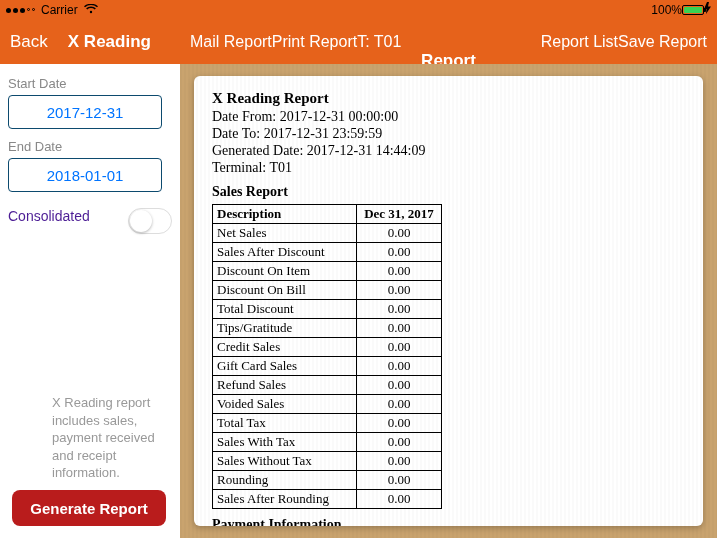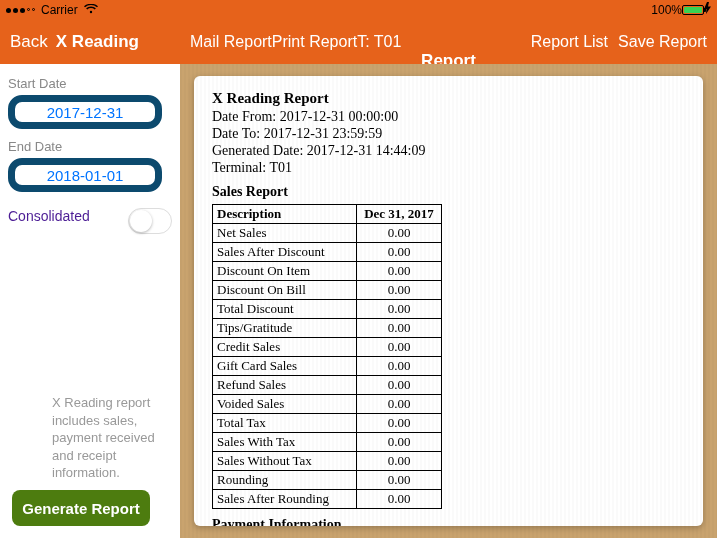--- a/index.html
+++ b/index.html
@@ -14,39 +14,39 @@
   .statusbar .sb-carrier { margin-left: 4px; font-size: 12px; }
   .statusbar .sb-wifi { margin-left: 4px; }
   .statusbar .sb-center { position: absolute; left: 50%; top: 3px; transform: translateX(-50%); font-weight: 600; font-size: 12px; margin-top: 47px; }
   .statusbar .sb-right { position: absolute; right: 6px; top: 2px; display: flex; align-items: center; font-size: 12px; }
   .battery { display:inline-block; width: 22px; height: 10px; border: 1px solid #000; border-radius: 2px; position: relative; }
   .battery::after { content:""; position:absolute; right:-3px; top:2px; width:2px; height:4px; background:#000; border-radius:0 1px 1px 0; }
   .battery .fill { position:absolute; left:1px; top:1px; bottom:1px; right:1px; background:#39d253; border-radius:1px; }
 
   
   .navbar { height: 44px; background: #e6621b; color: #fff; display: flex; align-items: center; position: relative; font-size: 16px; }
-  .nav-left-pane { width: 180px; height: 44px; display: flex; align-items: center; padding-left: 10px; gap: 8px; }
+  .nav-left-pane { width: 180px; height: 44px; display: flex; align-items: center; padding-left: 10px; gap: 20px; }
   .nav-back { color: #fff; font-size: 17px; }
   .nav-title-left { font-weight: 600; font-size: 17px; }
   .nav-right-pane { flex: 1; position: relative; height: 44px; display: flex; align-items: center; }
   .nav-actions-left { position: absolute; left: 10px; display: flex; gap: 0; font-size: 16px; }
   .nav-actions-left span { white-space: nowrap; }
   .nav-center-title { position: absolute; left: 50%; transform: translateX(-50%); font-weight: 600; font-size: 17px; margin-top: 37px; }
-  .nav-actions-right { position: absolute; right: 10px; display: flex; gap: 10px; font-size: 16px; text-align: right; }
+  .nav-actions-right { position: absolute; right: 10px; display: flex; font-size: 16px; text-align: right; }
 
   
   .body-area { display: flex; height: calc(538px - 64px); }
   .sidebar { width: 180px; background: #fff; padding: 8px; position: relative; }
   .field-label { font-size: 13px; color: #888; margin-top: 4px; margin-bottom: 4px; }
-  .date-btn { width: 154px; height: 34px; border: 7px solid #0c4a6e; border-radius: 14px; background: #fff; color: #0074ff; font-size: 15px; display: flex; align-items: center; justify-content: center; margin-bottom: 10px; }
+  .date-btn { width: 154px; height: 34px; border: 1px solid #0c4a6e; border-radius: 4px; background: #fff; color: #0074ff; font-size: 15px; display: flex; align-items: center; justify-content: center; margin-bottom: 10px; }
   .consolidated-row { display: flex; align-items: flex-start; justify-content: space-between; margin-top: 16px; font-size: 14px; color: #4c1d95; }
   .switch { width: 44px; height: 26px; border-radius: 13px; background: #fff; border: 1.5px solid #ddd; position: relative; }
   .switch .knob { position: absolute; left: 1px; top: 1px; width: 22px; height: 22px; border-radius: 50%; background: #fff; box-shadow: 0 1px 3px rgba(0,0,0,.3); }
   .help-text { font-size: 13px; color: #999; margin-top: 160px; line-height: 1.35; margin-left: 44px; }
-  .generate-btn { position: absolute; bottom: 12px; left: 12px; width: 138px; height: 36px; border-radius: 8px; background: #4d7c0f; color: #fff; font-weight: 600; font-size: 15px; display: flex; align-items: center; justify-content: center; border: none; }
+  .generate-btn { position: absolute; bottom: 12px; left: 12px; width: 154px; height: 36px; border-radius: 8px; background: #b91c1c; color: #fff; font-weight: 600; font-size: 15px; display: flex; align-items: center; justify-content: center; border: none; }
 
   
   .content-area { flex: 1; background: #c9a36e; padding: 12px 14px; position: relative; }
   .content-area::before { content:""; position:absolute; inset:0; background: repeating-linear-gradient(90deg, rgba(0,0,0,.02) 0 2px, transparent 2px 4px); pointer-events:none; }
   .paper { background: #fff; border-radius: 6px; height: 100%; padding: 14px 18px 0 18px; overflow: hidden; box-shadow: 0 2px 6px rgba(0,0,0,.25); font-family: "Times New Roman", Times, serif; color: #000; }
   .paper h3 { font-size: 15px; font-weight: 700; margin-bottom: 2px; }
   .paper .meta { font-size: 14px; margin-bottom: 1px; }
   .paper h4 { font-size: 14px; font-weight: 700; margin-top: 8px; margin-bottom: 4px; }
   table.report { border-collapse: collapse; width: 230px; font-size: 13px; margin-bottom: 6px; }
   table.report th, table.report td { border: 1px solid #000; padding: 1px 4px; text-align: left; height: 18px; }

